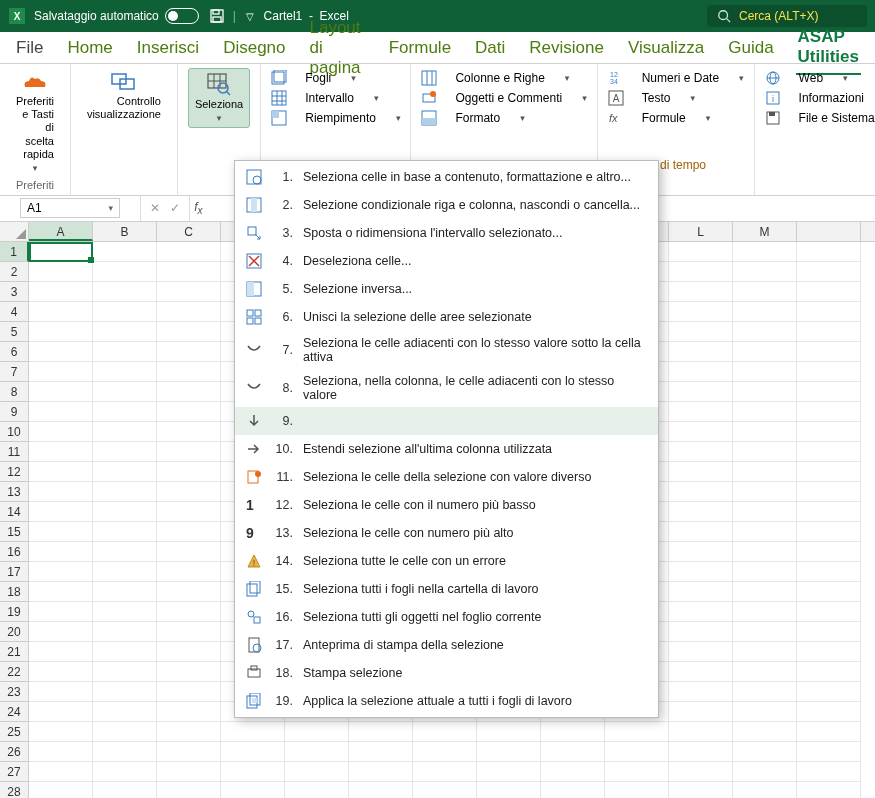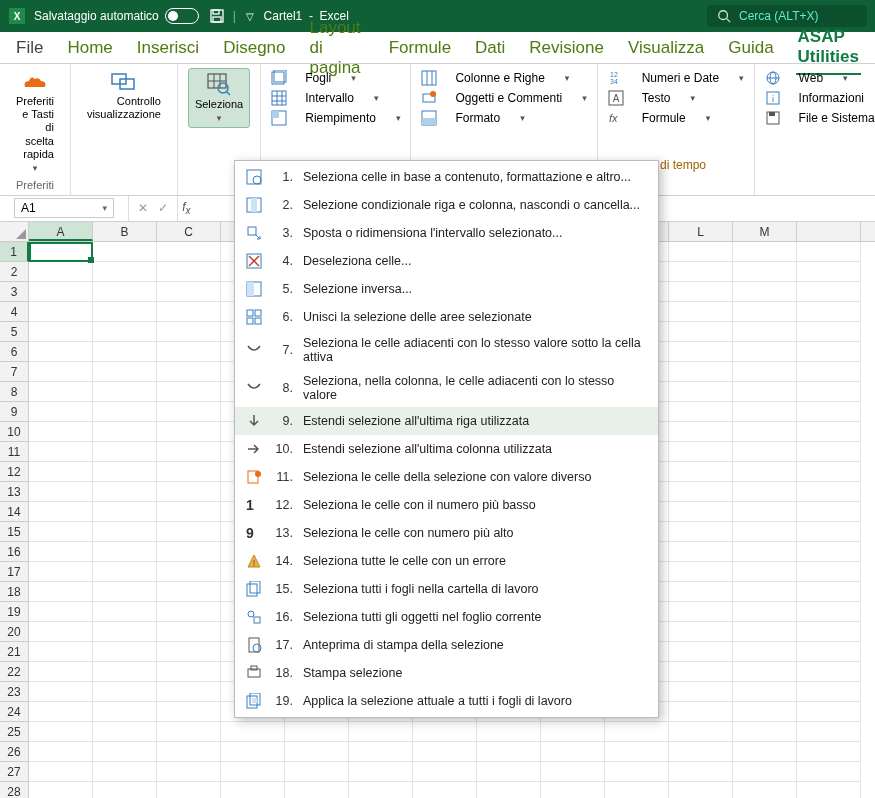--- a/index.html
+++ b/index.html
@@ -9,21 +9,21 @@
 .titlebar { height: 32px; background: #0f6037; display: flex; align-items: center; padding: 0 8px; color: #fff; font-size: 12px; }
 .titlebar .excel-icon { width: 18px; height: 18px; margin-right: 8px; display:flex; align-items:center; justify-content:center;}
 .titlebar .autosave { display: flex; align-items: center; gap: 6px; }
 .titlebar .toggle { width: 34px; height: 16px; border: 1px solid #fff; border-radius: 10px; position: relative; }
 .titlebar .toggle::after { content: ""; width: 10px; height: 10px; background: #fff; border-radius: 50%; position: absolute; top: 2px; left: 2px; }
 .titlebar .save-icon { margin-left: 10px; font-size: 14px; }
 .titlebar .divider { margin: 0 8px; color: #7fb89a;}
 .titlebar .chev { margin-left: 2px; font-size:10px;}
 .titlebar .docname { margin-left: 10px; }
 .titlebar .spacer { flex: 1; }
-.titlebar .search { background: #0c4f2d; border-radius: 4px; padding: 4px 10px; display: flex; align-items: center; gap: 8px; width: 160px; color: #5eead4; }
+.titlebar .search { background: #0c4f2d; border-radius: 4px; padding: 4px 10px; display: flex; align-items: center; gap: 8px; width: 160px; color: #fde047; }
 .titlebar .search svg { width: 14px; height: 14px; }
 
 
 .ribbon-tabs { height: 32px; display: flex; align-items: center; padding: 0 14px; gap: 20px; font-size: 17px; border-bottom: 1px solid #d0d0d0;}
 .ribbon-tabs .tab { color: #4d7c0f; cursor: pointer; padding: 6px 2px; }
 .ribbon-tabs .tab.active { color: #107c41; border-bottom: 2px solid #107c41; font-weight: 600;}
 .ribbon-tabs .tab.file { color:#444; }
 
 
 .ribbon { display: flex; border-bottom: 1px solid #d0d0d0; background: #fff; font-size: 12px; min-height: 94px;}
@@ -35,21 +35,21 @@
 .smallbtn { display:flex; align-items:center; gap:18px; padding:2px 4px; cursor:pointer; font-size:12px; white-space:nowrap;}
 .smallbtn .ic { width:16px; height:16px; display:flex; align-items:center; justify-content:center;}
 .smallbtn .chv { font-size:9px; color:#555; margin-left:2px;}
 
 .groupcol { display:flex; flex-direction:column; justify-content:flex-start; padding:4px 6px;}
 
 .timestatus { position:absolute; top:158px; left:660px; font-size:12px; color:#a16207;}
 
 
 .formulabar { height: 26px; display:flex; align-items:center; border-bottom:1px solid #d0d0d0; font-size:12px;}
-.namebox { width:100px; border:1px solid #ccc; margin:2px 14px; padding:2px 6px; display:flex; align-items:center; justify-content:space-between;}
+.namebox { width:100px; border:1px solid #ccc; margin:2px 20px; padding:2px 6px; display:flex; align-items:center; justify-content:space-between;}
 .namebox .dd { font-size:9px; color:#666;}
 .fbar-btns { display:flex; align-items:center; gap:4px; color:#999; padding:0 6px; border-left:1px solid #ddd; border-right:1px solid #ddd; height:100%;}
 .fbar-btns span { padding: 0 3px;}
 .fx { font-style:italic; margin:0 4px; color:#555;}
 .formula-input { flex:1; padding:2px 6px; }
 
 
 .sheet { position:relative; font-size:12px; }
 .colheaders { display:flex; height:20px; background:#f2f2f2; border-bottom:1px solid #ccc;}
 .selall { width:29px; border-right:1px solid #ccc; background:#f2f2f2; position:relative;}
@@ -890,21 +890,20 @@
       <span class="mnum">8.</span>
       <span class="mlabel">Seleziona, nella colonna, le celle adiacenti con lo stesso valore</span>
     </div>
     <div class="menuitem highlight">
       <span class="mic">
         <svg width="16" height="16">
           <path d="M8 2 L8 11 M4 8 L8 12 L12 8" fill="none" stroke="#555" stroke-width="1.5"></path>
         </svg>
       </span>
       <span class="mnum">9.</span>
-      <span class="mlabel">Estendi selezione all'ultima riga utilizzata</span>
     </div>
     <div class="menuitem">
       <span class="mic">
         <svg width="16" height="16">
           <path d="M2 8 L11 8 M8 4 L12 8 L8 12" fill="none" stroke="#555" stroke-width="1.5"></path>
         </svg>
       </span>
       <span class="mnum">10.</span>
       <span class="mlabel">Estendi selezione all'ultima colonna utilizzata</span>
     </div>

